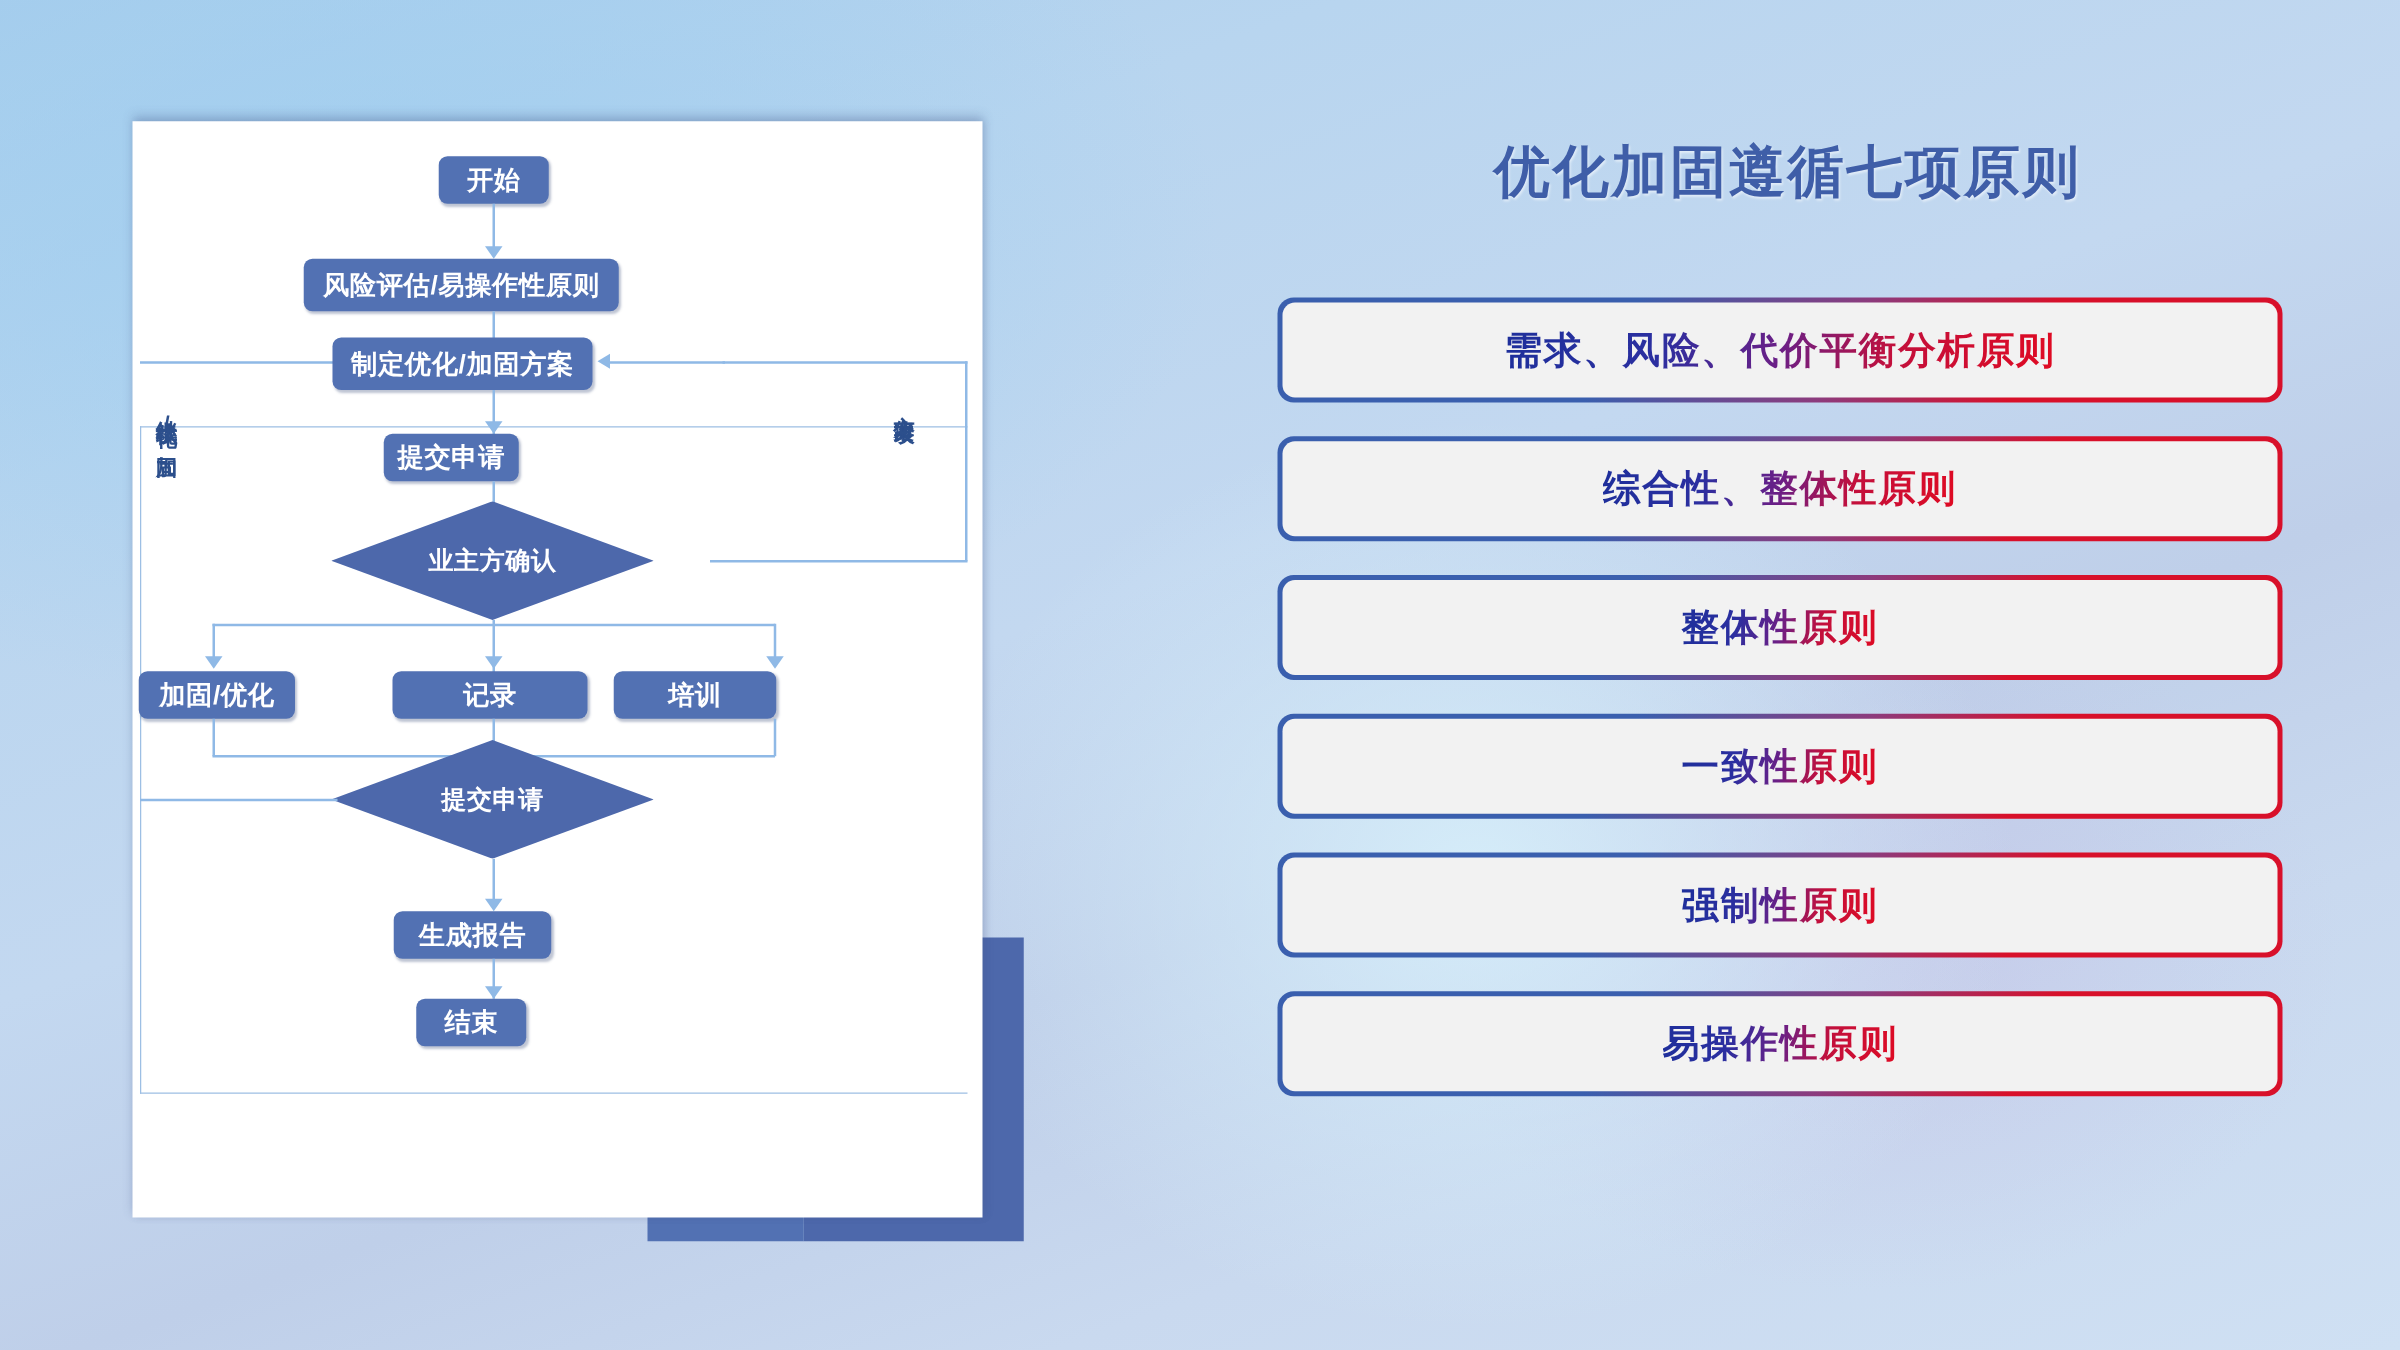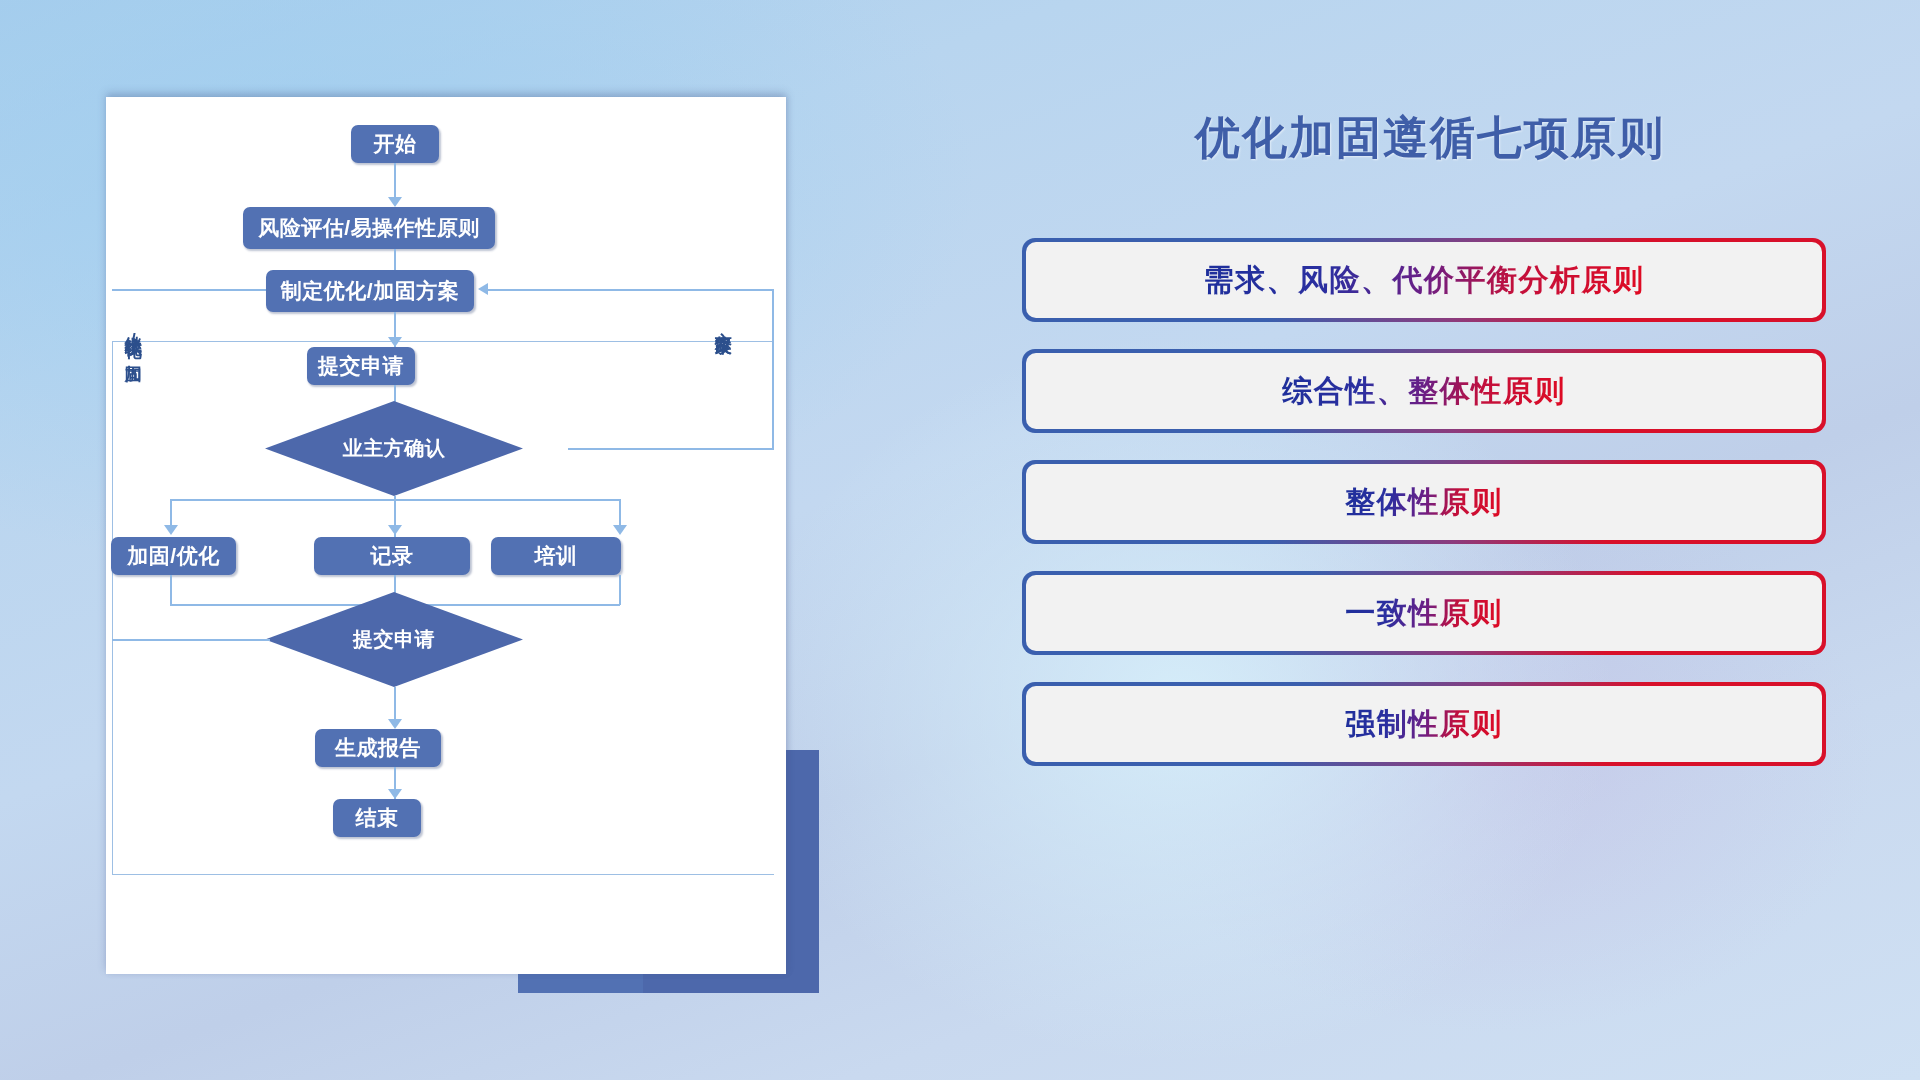--- a/index.html
+++ b/index.html
@@ -327,17 +327,22 @@
           <span class="p-text">一致性原则</span>
         </div>
       </div>
 
       <div class="p-card">
         <div class="p-inner">
           <span class="p-text">强制性原则</span>
         </div>
       </div>
 
+      <div class="p-card">
+        <div class="p-inner">
+          <span class="p-text">易操作性原则</span>
+        </div>
+      </div>
 
     </div>
   </div>
 
 </div>
 
 </body></html>

